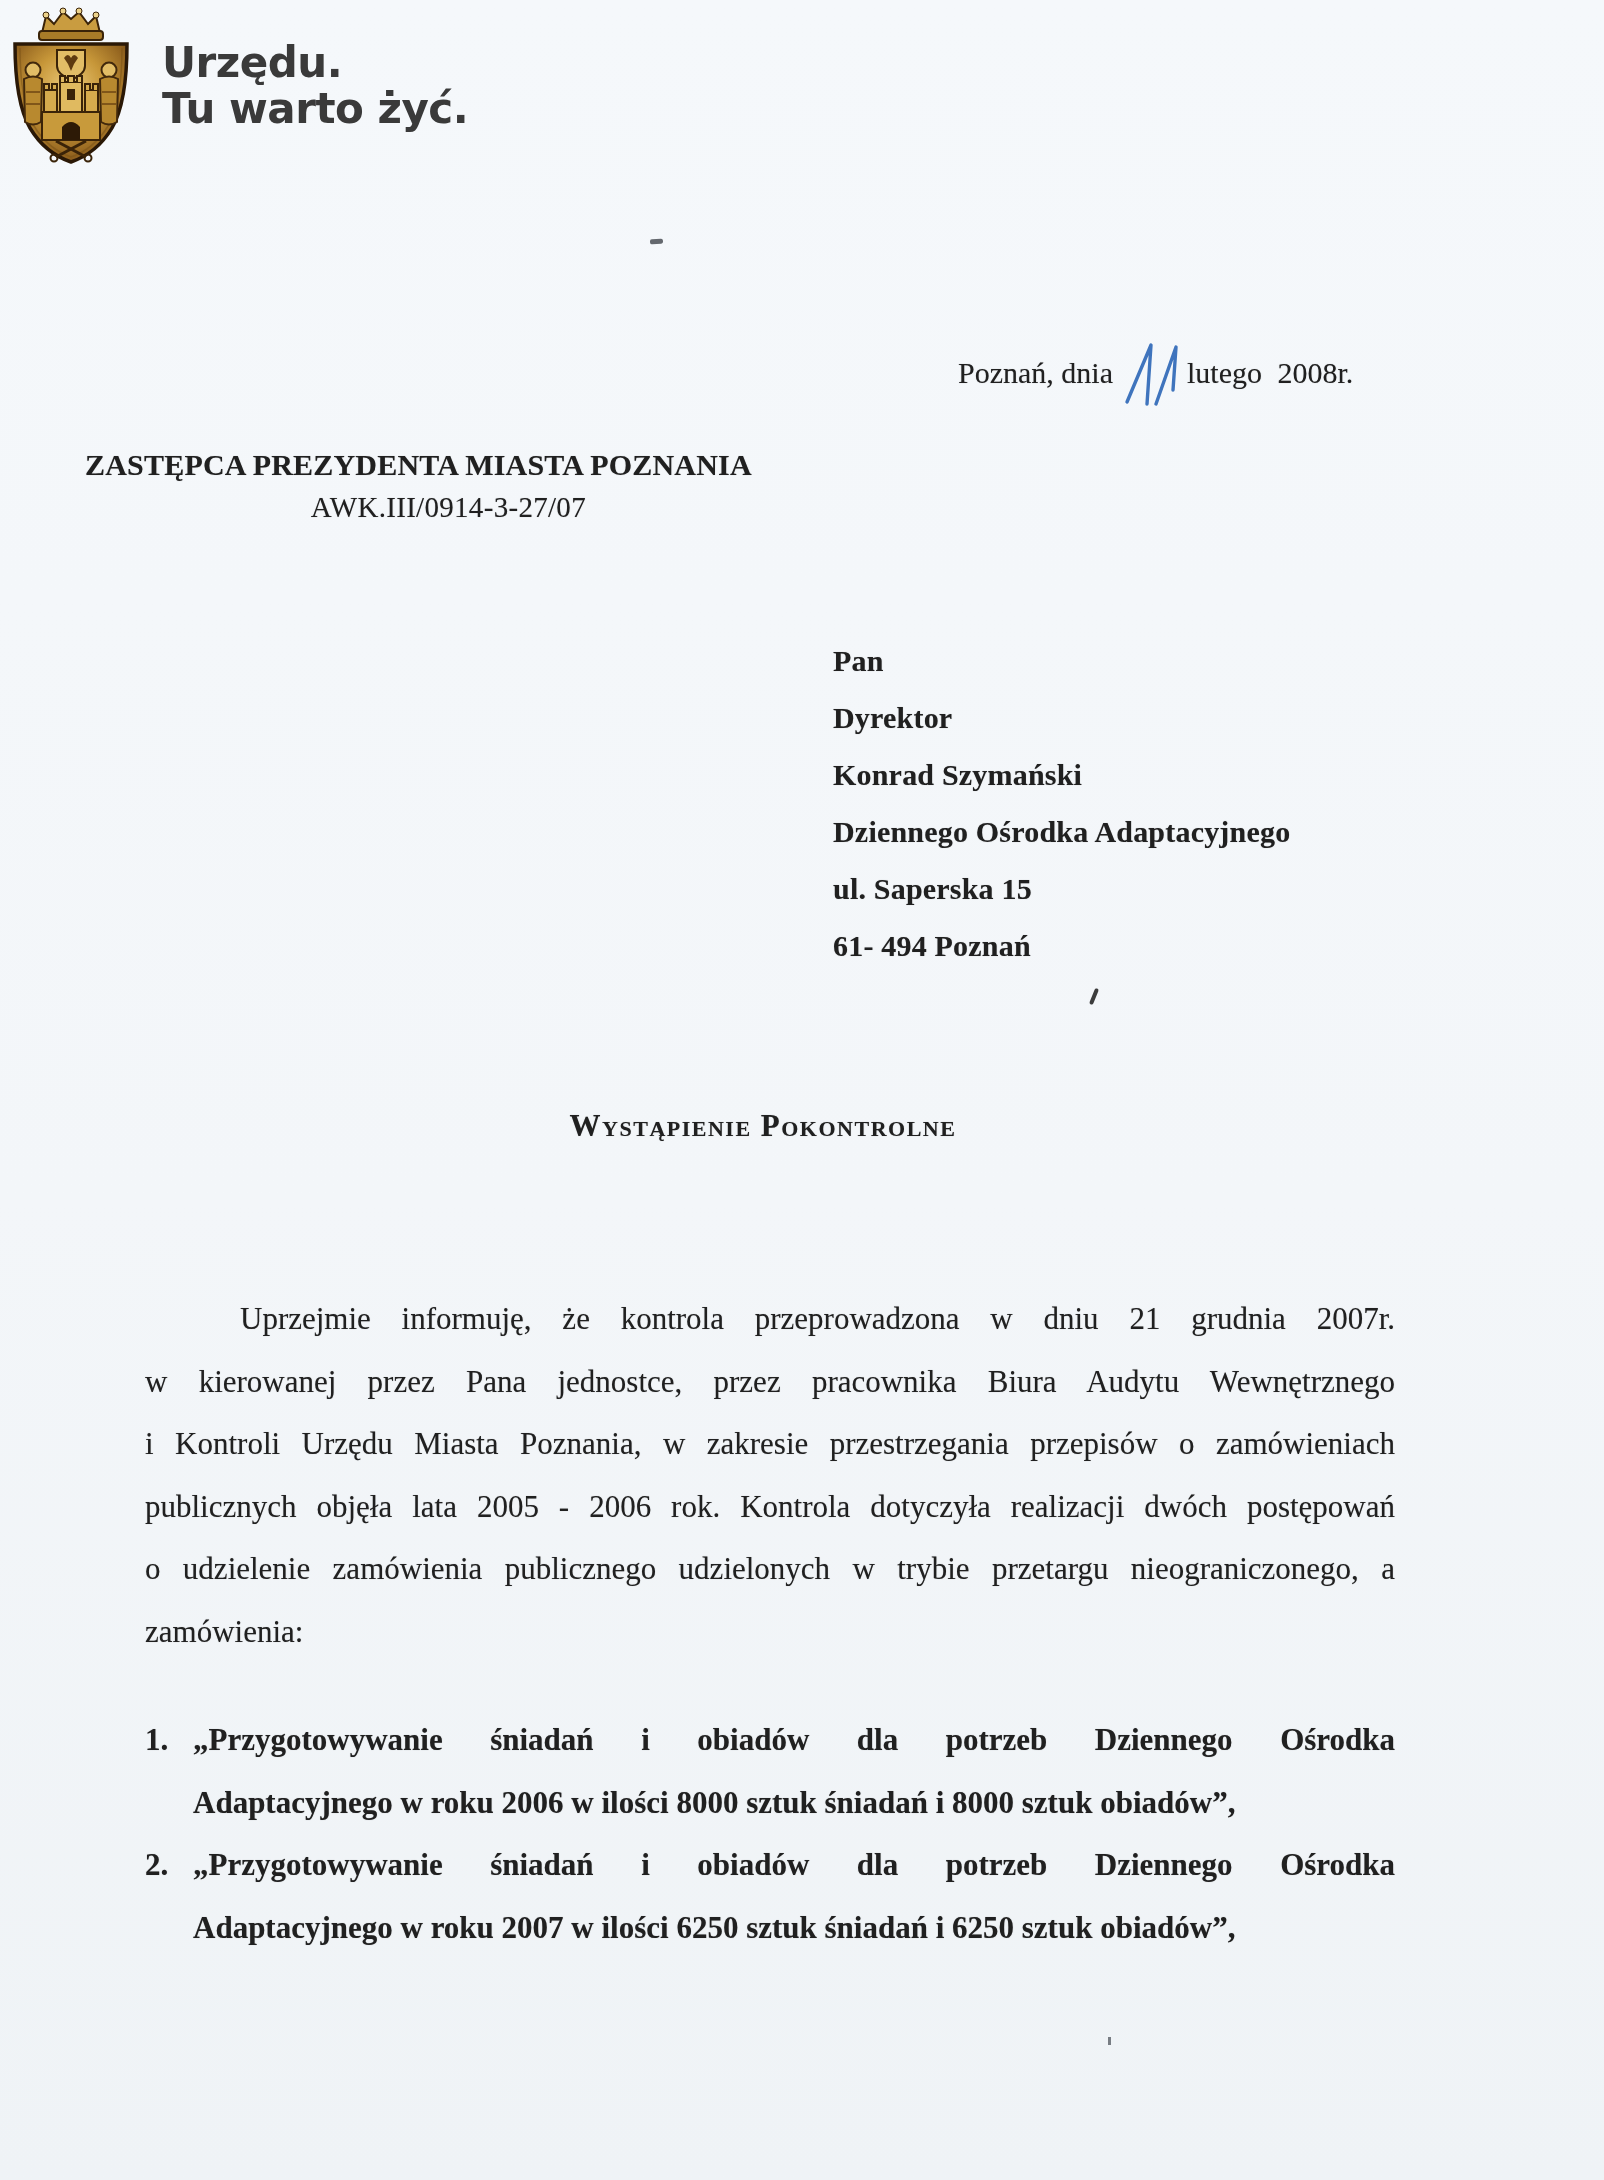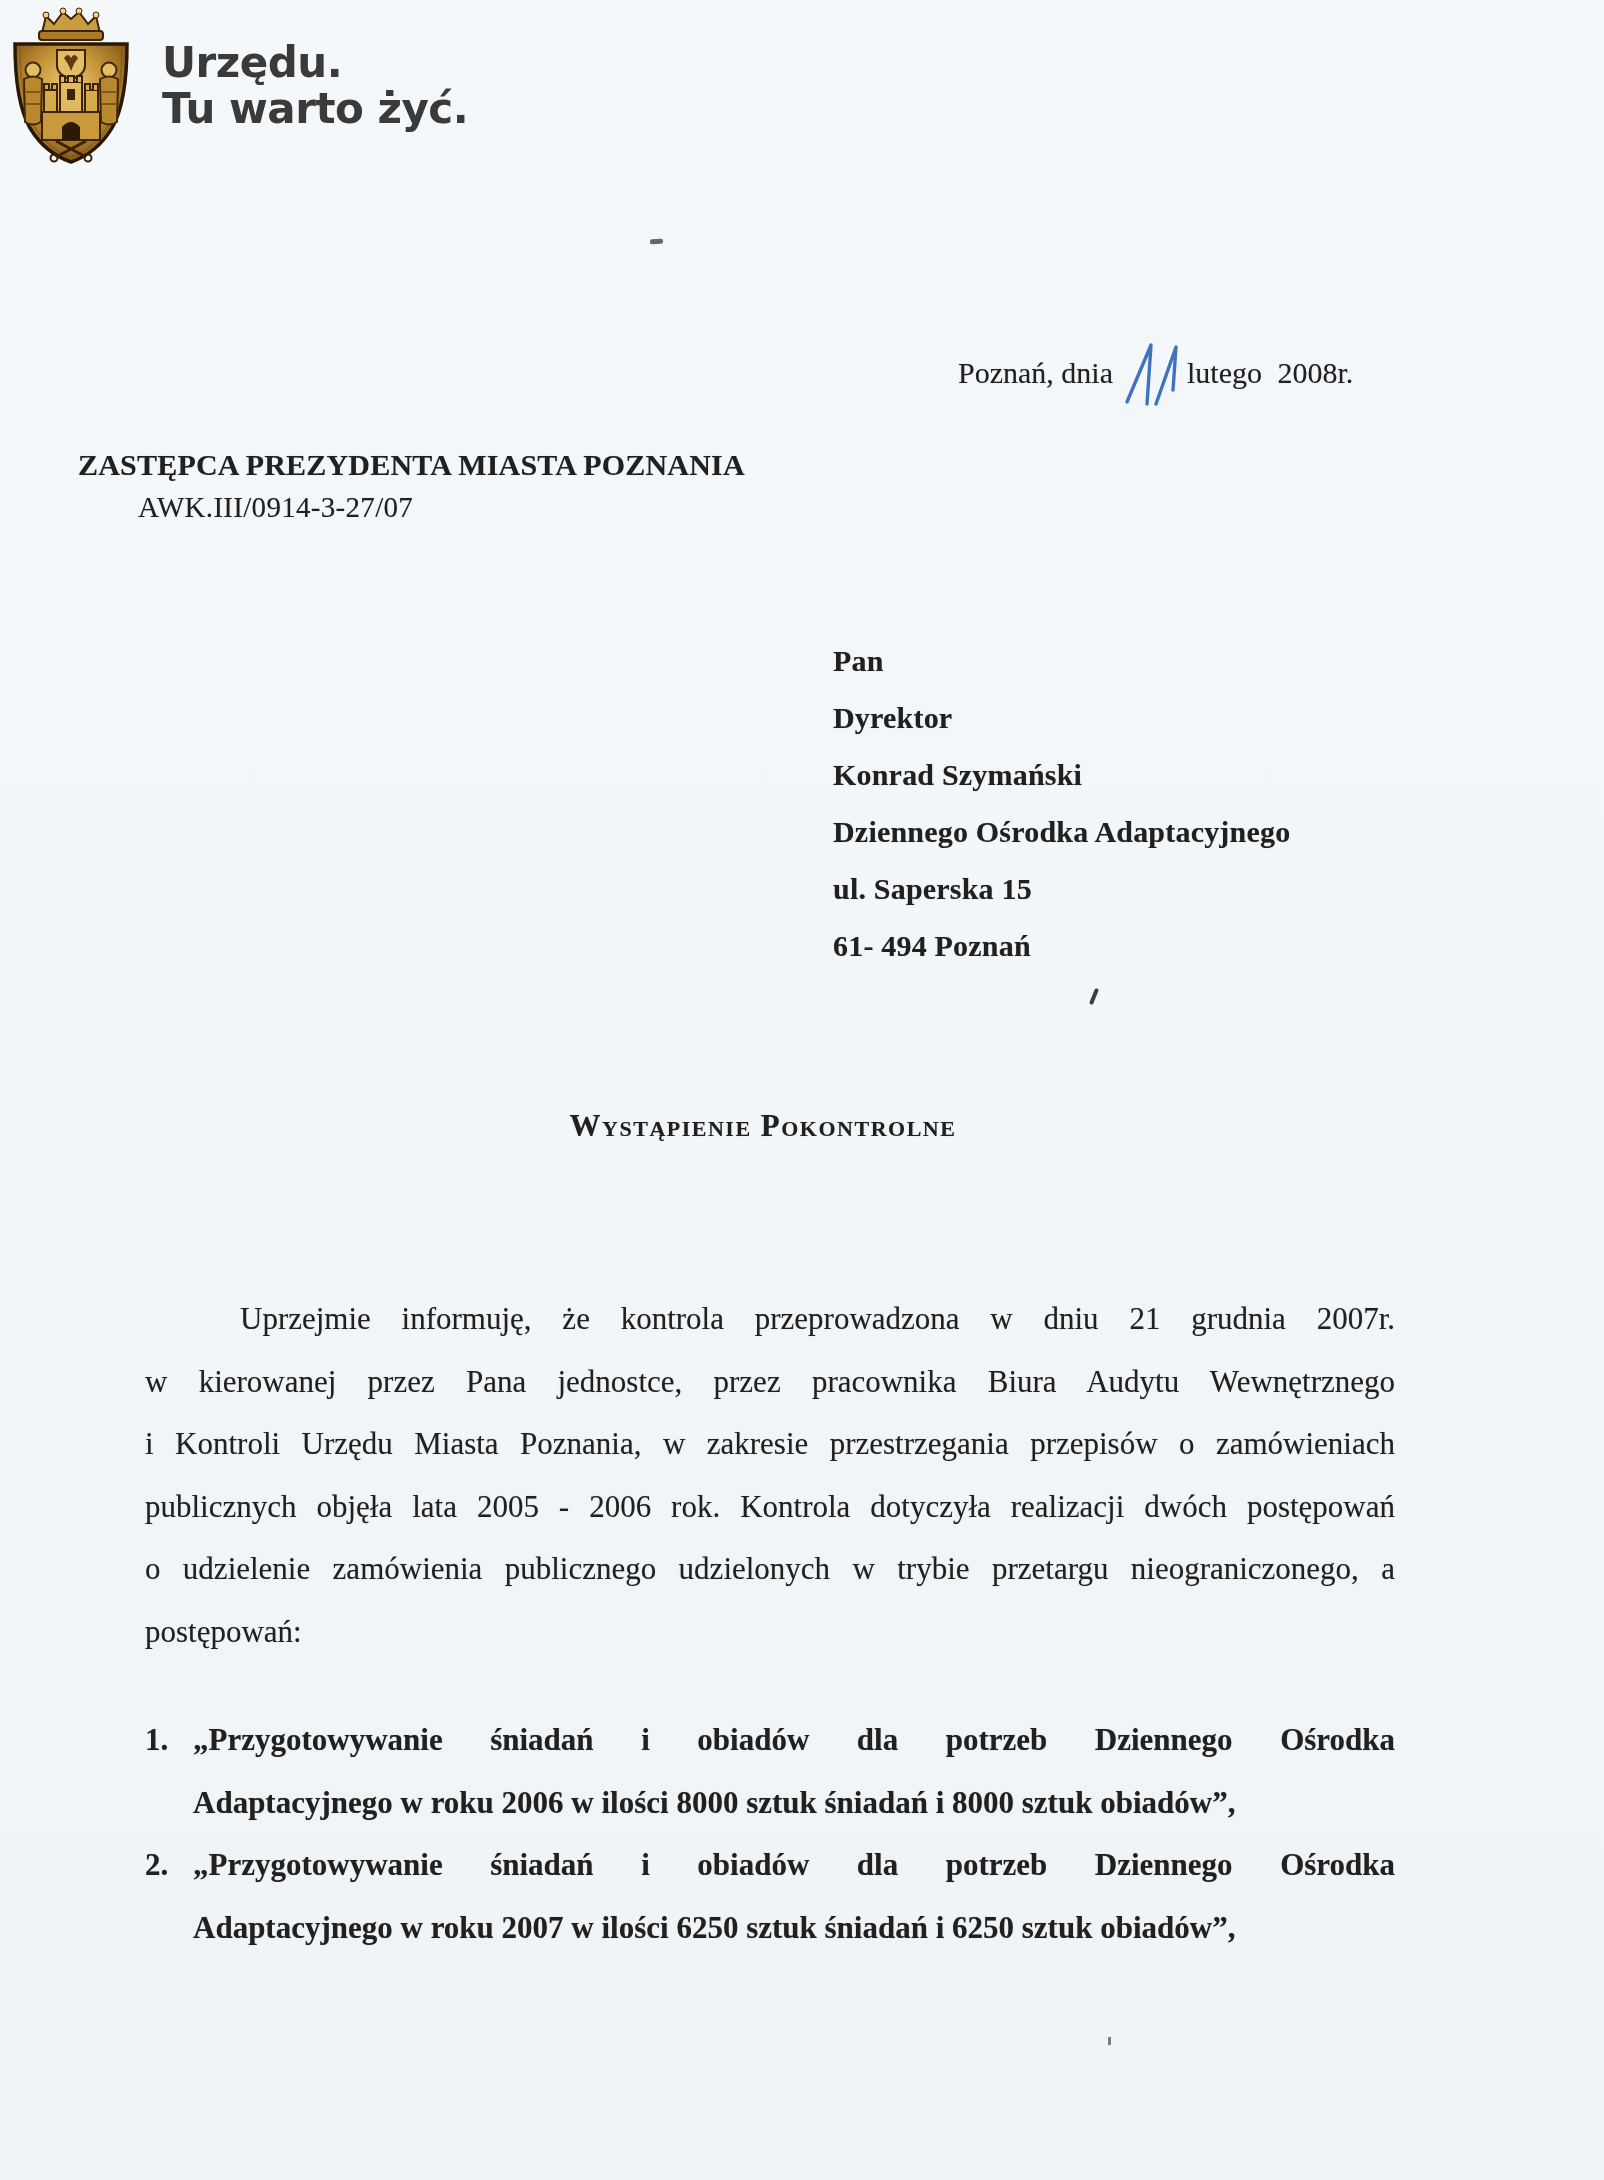--- a/index.html
+++ b/index.html
@@ -32,21 +32,21 @@
     position:absolute; left:958px; top:340px;
     font-size:30px; white-space:nowrap;
     display:flex; align-items:flex-end;
   }
   .hand { position:relative; width:58px; height:66px; margin:0 6px -16px 10px; flex:none; }
   .hand svg { width:58px; height:66px; display:block; }
   .date-suffix { word-spacing:8px; }
   .sr { position:absolute; width:1px; height:1px; overflow:hidden; clip-path:inset(50%); white-space:nowrap; }
 
   
-  .sender { position:absolute; left:78px; top:448px; }
+  .sender { position:absolute; left:85px; top:448px;text-align:center; }
   .sender-title { font-size:30px; font-weight:bold; letter-spacing:.2px; }
   .sender-ref   { font-size:29px; margin:9px 0 0 60px; letter-spacing:.3px; }
 
   
   .recipient {
     position:absolute; left:833px; top:632px;
     font-size:30px; font-weight:bold; line-height:57px; letter-spacing:.2px;
   }
 
   
@@ -185,21 +185,21 @@
   <div class="artifact-apostrophe"></div>
 
   <div class="doc-title">Wystąpienie Pokontrolne</div>
 
   <div class="body-text">
     <div class="jline indent">Uprzejmie informuję, że kontrola przeprowadzona w dniu 21 grudnia 2007r.</div>
     <div class="jline">w kierowanej przez Pana jednostce, przez pracownika Biura Audytu Wewnętrznego</div>
     <div class="jline">i Kontroli Urzędu Miasta Poznania, w zakresie przestrzegania przepisów o zamówieniach</div>
     <div class="jline">publicznych objęła lata 2005 - 2006 rok. Kontrola dotyczyła realizacji dwóch postępowań</div>
     <div class="jline">o udzielenie zamówienia publicznego udzielonych w trybie przetargu nieograniczonego, a</div>
-    <div>postępowań:</div>
+    <div>zamówienia:</div>
   </div>
 
   <div class="list">
     <div class="list-item">
       <span class="li-num">1.</span>
       <div class="li-body">
         <div class="jline">„Przygotowywanie śniadań i obiadów dla potrzeb Dziennego Ośrodka</div>
         <div>Adaptacyjnego w roku 2006 w ilości 8000 sztuk śniadań i 8000 sztuk obiadów”,</div>
       </div>
     </div>

